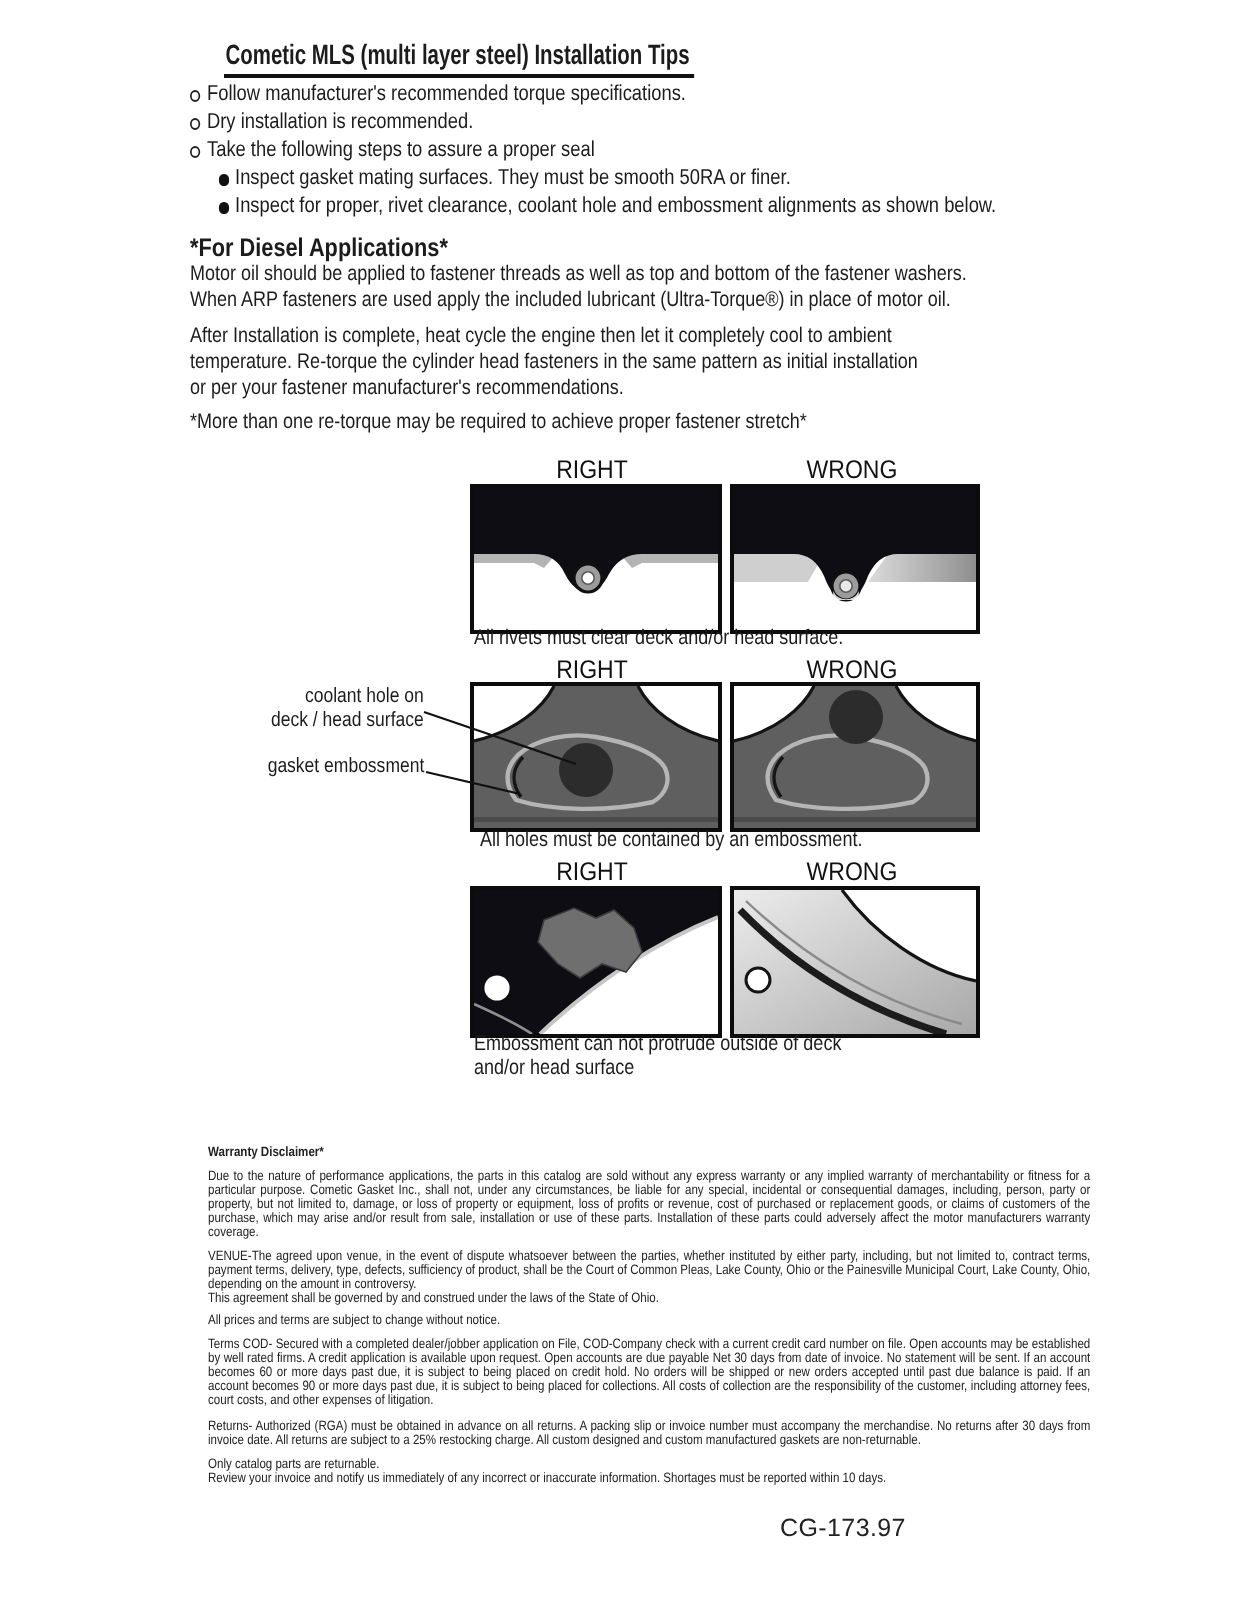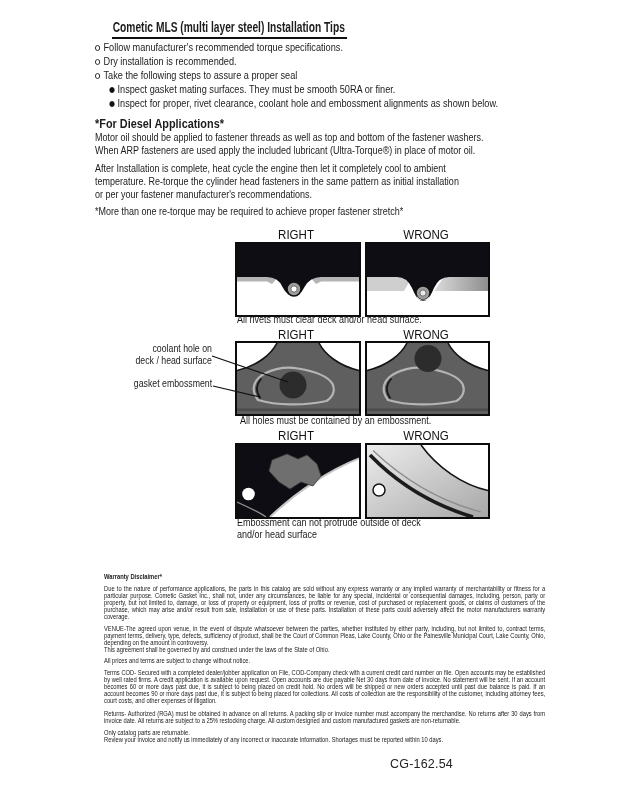--- a/index.html
+++ b/index.html
@@ -201,15 +201,15 @@
     <p>Due to the nature of performance applications, the parts in this catalog are sold without any express warranty or any implied warranty of merchantability or fitness for a particular purpose. Cometic Gasket Inc., shall not, under any circumstances, be liable for any special, incidental or consequential damages, including, person, party or property, but not limited to, damage, or loss of property or equipment, loss of profits or revenue, cost of purchased or replacement goods, or claims of customers of the purchase, which may arise and/or result from sale, installation or use of these parts. Installation of these parts could adversely affect the motor manufacturers warranty coverage.</p>
     <p class="tight">VENUE-The agreed upon venue, in the event of dispute whatsoever between the parties, whether instituted by either party, including, but not limited to, contract terms, payment terms, delivery, type, defects, sufficiency of product, shall be the Court of Common Pleas, Lake County, Ohio or the Painesville Municipal Court, Lake County, Ohio, depending on the amount in controversy.</p>
     <p>This agreement shall be governed by and construed under the laws of the State of Ohio.</p>
     <p class="gap">All prices and terms are subject to change without notice.</p>
     <p class="gap">Terms COD- Secured with a completed dealer/jobber application on File, COD-Company check with a current credit card number on file. Open accounts may be established by well rated firms. A credit application is available upon request. Open accounts are due payable Net 30 days from date of invoice. No statement will be sent. If an account becomes 60 or more days past due, it is subject to being placed on credit hold. No orders will be shipped or new orders accepted until past due balance is paid. If an account becomes 90 or more days past due, it is subject to being placed for collections. All costs of collection are the responsibility of the customer, including attorney fees, court costs, and other expenses of litigation.</p>
     <p class="gap">Returns- Authorized (RGA) must be obtained in advance on all returns. A packing slip or invoice number must accompany the merchandise. No returns after 30 days from invoice date. All returns are subject to a 25% restocking charge. All custom designed and custom manufactured gaskets are non-returnable.</p>
     <p class="tight">Only catalog parts are returnable.</p>
     <p class="tight">Review your invoice and notify us immediately of any incorrect or inaccurate information. Shortages must be reported within 10 days.</p>
   </div>
 
-  <div class="abs page-code">CG-162.54</div>
+  <div class="abs page-code">CG-173.97</div>
 
 </div>
 
 </body></html>

